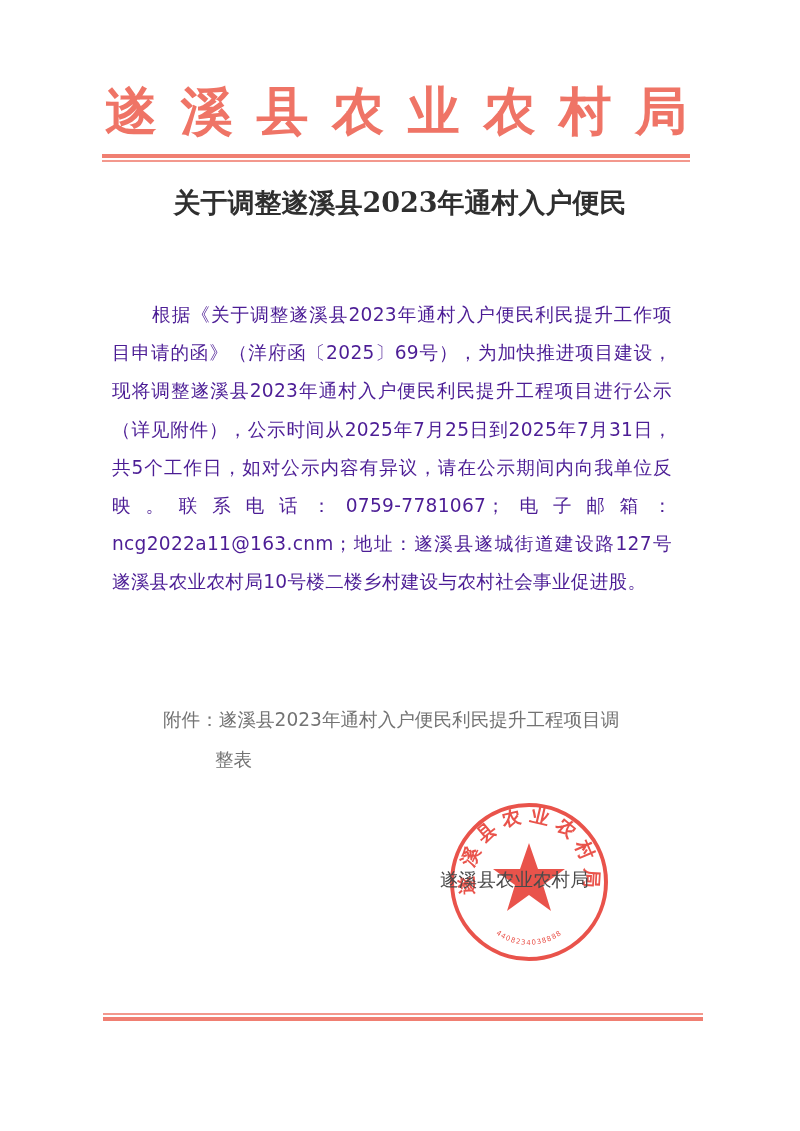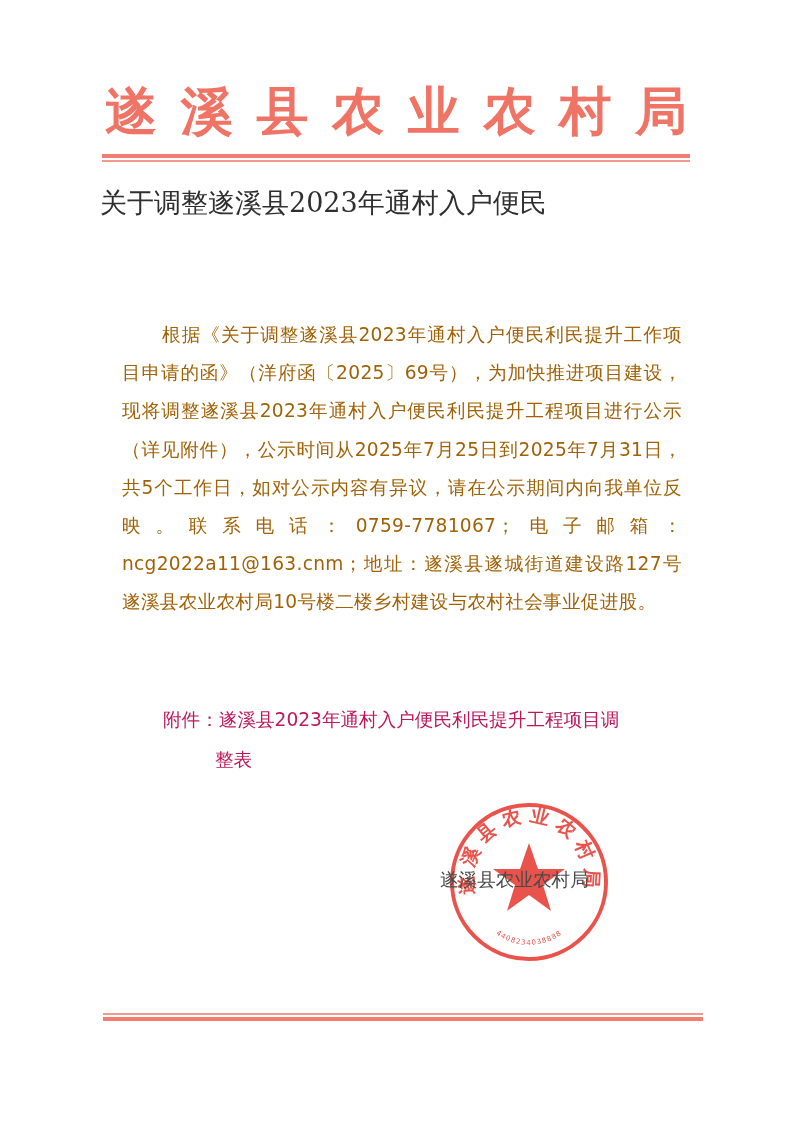--- a/index.html
+++ b/index.html
@@ -49,49 +49,48 @@
       width: 588px;
       top: 160px;
       height: 2px;
       background: #f3988d;
     }
     .title {
       position: absolute;
       top: 183px;
       left: 100px;
       width: 600px;
-      text-align: left;
-      font-weight: normal;
+      text-align: center;
+      font-weight: bold;
       font-size: 27px;
       line-height: 40px;
       color: #2f2f2f;
     }
     .body-text {
       position: absolute;
       top: 296px;
-      left: 122px;
+      left: 112px;
       width: 560px;
       font-family: "DejaVu Sans", "Liberation Sans", sans-serif;
       font-size: 18.6px;
       line-height: 38.2px;
-      color: #a16207;
+      color: #4c1d95;
       text-align: justify;
       text-indent: 40px;
       letter-spacing: 0.3px;
-      margin-top: 20px;
     }
     .attachment {
       position: absolute;
       top: 700px;
       left: 163px;
       width: 530px;
       font-family: "DejaVu Sans", "Liberation Sans", sans-serif;
       font-size: 18.6px;
       line-height: 40px;
-      color: #be185d;
+      color: #737373;
     }
     .attachment .indent {
       display: block;
       padding-left: 52px;
     }
     .stamp {
       position: absolute;
       left: 448px;
       top: 801px;
       width: 162px;

